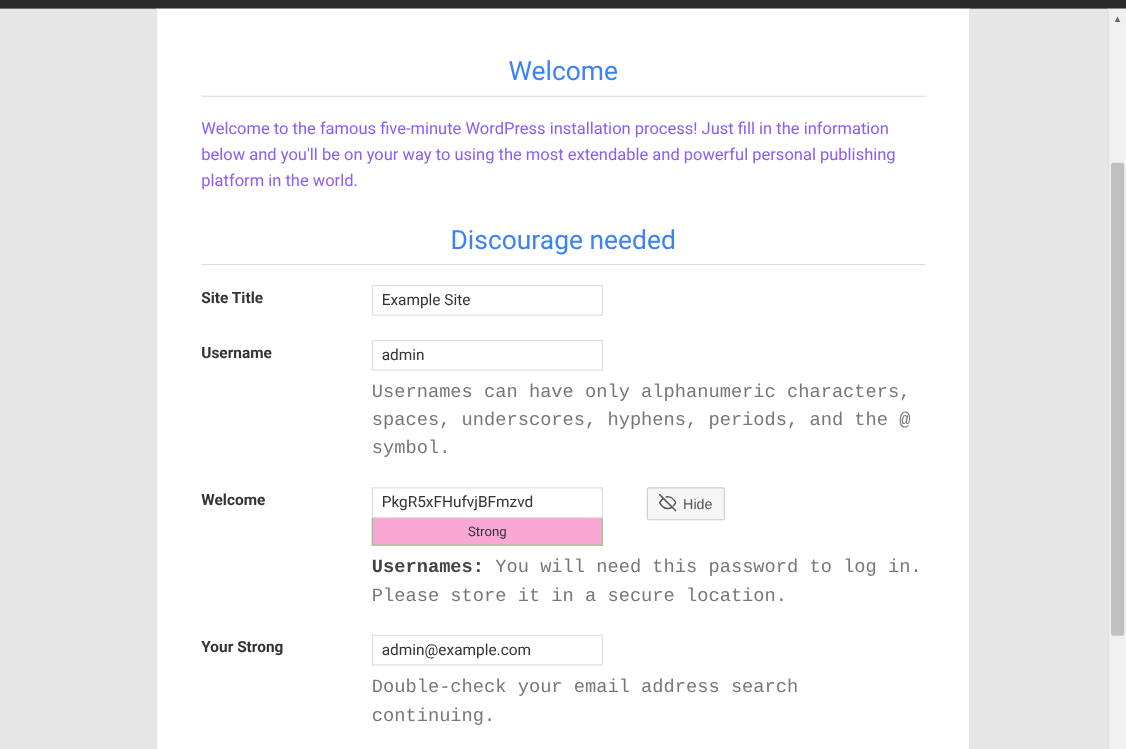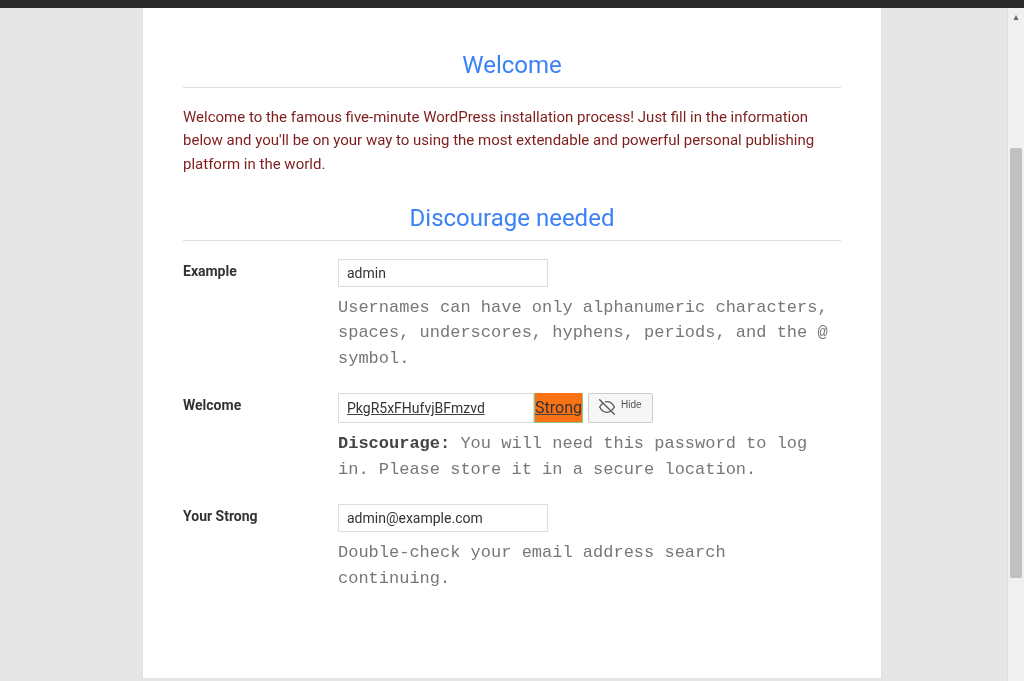--- a/index.html
+++ b/index.html
@@ -60,21 +60,21 @@
       font-size: 24px;
       font-weight: 400;
       color: #3b82f6;
       margin: 18px 0 8px 0;
       padding-bottom: 8px;
       border-bottom: 1px solid #ddd;
       text-align: center;
     }
     .lead {
       margin: 18px 0 28px 0;
-      color: #7f1d1d;
+      color: #8b5cf6;
       font-size: 15px;
       line-height: 1.55;
     }
     .form-table {
       width: 100%;
       border-collapse: collapse;
     }
     .form-table th {
       text-align: left;
       vertical-align: top;
@@ -91,49 +91,49 @@
     input[type="text"], input[type="email"] {
       font-size: 14px;
       padding: 5px 8px;
       width: 210px;
       border: 1px solid #ddd;
       background: #fff;
       color: #333;
       font-family: inherit;
     }
     .password-row { display: inline-flex; align-items: stretch; gap: 8px; }
-    .pw-col { display:flex; width:242px;text-decoration:underline;}
+    .pw-col { display:flex; flex-direction:column; width:242px;}
     .pw-input {
       font-size: 14px;
       padding: 5px 8px;
       width: 210px;
       border: 1px solid #8bc98b;
       background: #fff;
       color: #333;
       font-family: inherit;
     }
     .pw-strength {
       width: 210px;
       text-align: center;
       padding: 5px 0;
-      background: #f97316;
+      background: #f9a8d4;
       border: 1px solid #8bc98b;
       border-top: none;
       color: #333;
-      font-size: 16px;
+      font-size: 12px;
     }
     .hide-btn {
       display: inline-flex;
-      align-items: flex-start;
+      align-items: center;
       gap: 6px;
       background: #f6f6f6;
       border: 1px solid #ccc;
       padding: 5px 10px;
       height: 30px;
-      font-size: 10px;
+      font-size: 13px;
       color: #555;
       cursor: pointer;
       border-radius: 2px;
     }
     .hide-btn svg { width:16px; height:16px; }
     .desc {
       color: #777;
       font-size: 17px;
       margin-top: 8px;
       line-height: 1.5;
@@ -154,22 +154,28 @@
 <div class="page-wrap">
   <div class="card">
 
     <h1>Welcome</h1>
     <p class="lead">Welcome to the famous five-minute WordPress installation process! Just fill in the information below and you'll be on your way to using the most extendable and powerful personal publishing platform in the world.</p>
 
     <h1>Discourage needed</h1>
 
     <table class="form-table">
       <tbody>
+          <tr>
+        <th>Site Title</th>
+        <td>
+          <input type="text" value="Example Site" style="">
+        </td>
+      </tr>
       <tr>
-        <th>Example</th>
+        <th>Username</th>
         <td>
           <input type="text" value="admin" style="">
           <div class="desc">Usernames can have only alphanumeric characters, spaces, underscores, hyphens, periods, and the @ symbol.</div>
         </td>
       </tr>
       <tr>
         <th>Welcome</th>
         <td>
           <div class="password-row">
             <div class="pw-col">
@@ -181,21 +187,21 @@
                 <svg viewBox="0 0 24 24" fill="none" stroke="#555" stroke-width="2" stroke-linecap="round" stroke-linejoin="round">
                   <path d="M17.94 17.94A10.94 10.94 0 0 1 12 20C5 20 1 12 1 12a20.3 20.3 0 0 1 5.06-5.94"></path>
                   <path d="M9.9 4.24A10.9 10.9 0 0 1 12 4c7 0 11 8 11 8a20.4 20.4 0 0 1-3.13 4.13"></path>
                   <line x1="1" y1="1" x2="23" y2="23"></line>
                 </svg>
               </span>
               <span>Hide</span>
             </button>
           </div>
           <div class="desc">
-            <span class="important-label">Discourage:</span><span> You will need this password to log in. Please store it in a secure location.</span>
+            <span class="important-label">Usernames:</span><span> You will need this password to log in. Please store it in a secure location.</span>
           </div>
         </td>
       </tr>
       <tr>
         <th>Your Strong</th>
         <td>
           <input type="email" value="admin@example.com" style="">
           <div class="desc">Double-check your email address search continuing.</div>
         </td>
       </tr>

